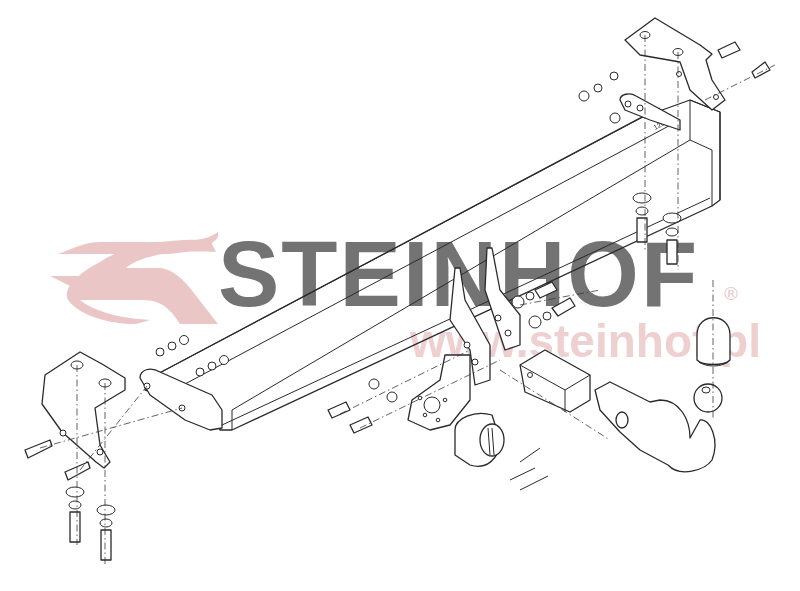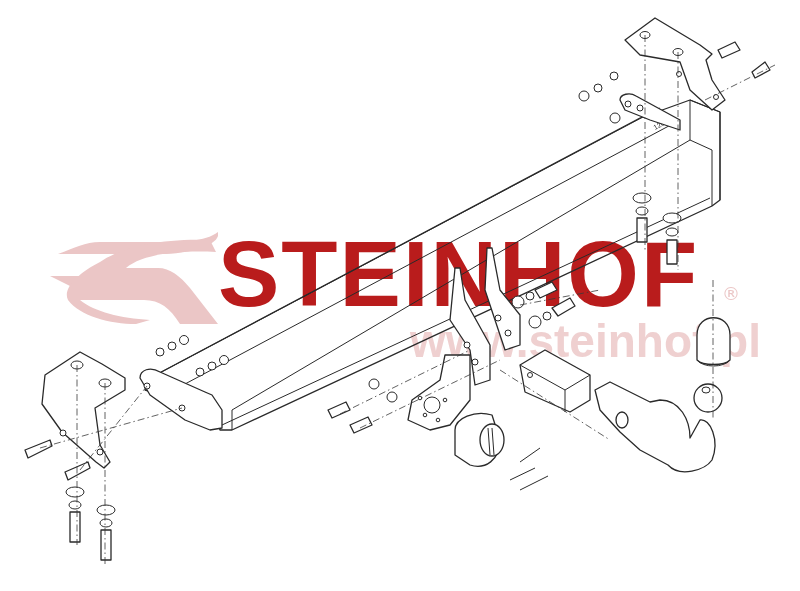--- a/index.html
+++ b/index.html
@@ -1,19 +1,19 @@
 <!DOCTYPE html>
 <html><head>
 <meta charset="utf-8">
 <style>
   html,body{margin:0;padding:0;background:#ffffff;}
   body{width:800px;height:591px;overflow:hidden;position:relative;font-family:"Liberation Sans",sans-serif;}
   #stage{position:absolute;left:0;top:0;width:800px;height:591px;}
   .wm{position:absolute;pointer-events:none;}
-  .wm-brand{left:218px;top:228px;font-family:"Liberation Sans",sans-serif;font-weight:bold;font-size:92px;letter-spacing:2px;line-height:1;color:#b91c1c;}
+  .wm-brand{left:218px;top:228px;font-family:"Liberation Sans",sans-serif;font-weight:bold;font-size:92px;letter-spacing:2px;line-height:1;color:#737373;}
   .wm-reg{left:722px;top:283px;font-size:18px;color:#ebc6c6;font-family:"DejaVu Sans",sans-serif;}
   .wm-url{left:410px;top:318px;font-size:46px;font-weight:bold;line-height:1;color:#efd0d0;letter-spacing:0px;}
   svg .ln{fill:#fff;stroke:#2a2a2a;stroke-width:1.3;stroke-linejoin:round;}
   svg .ln2{fill:none;stroke:#2a2a2a;stroke-width:1;}
   svg .dash{fill:none;stroke:#3a3a3a;stroke-width:0.8;stroke-dasharray:7 3 1.5 3;}
   svg .hole{fill:#fff;stroke:#2a2a2a;stroke-width:1;}
   svg .sw{fill:#ebc6c6;}
 </style>
 </head>
 <body>

